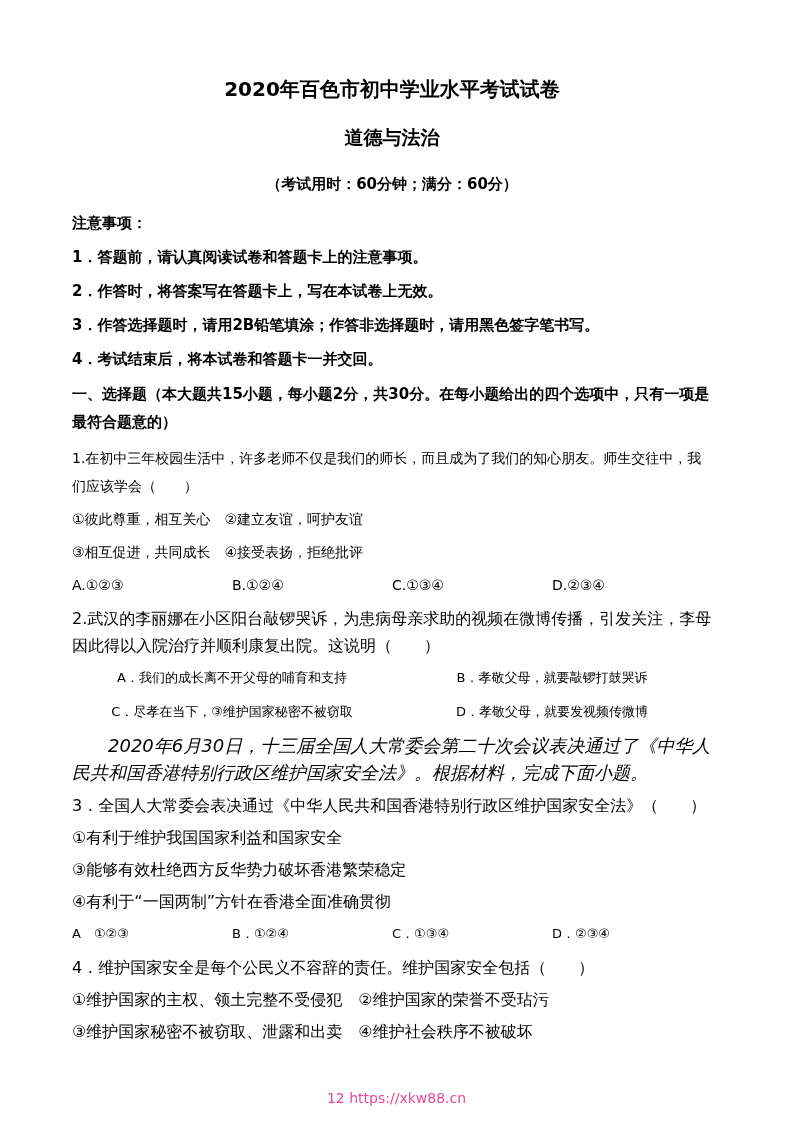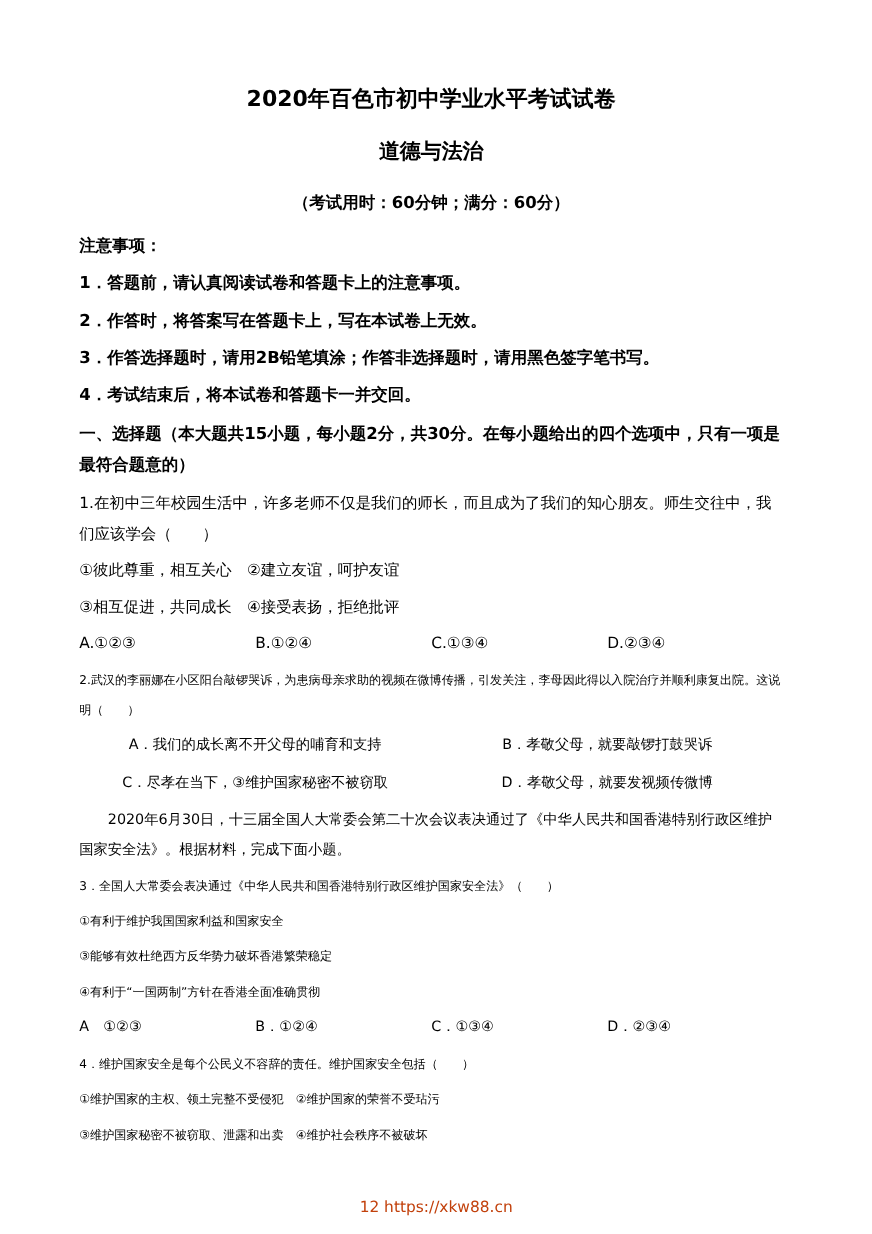--- a/index.html
+++ b/index.html
@@ -44,46 +44,47 @@
     font-weight: bold;
     line-height: 28px;
     margin-bottom: 8px;
   }
   .q-text {
     font-size: 14px;
     line-height: 28px;
     margin-bottom: 5px;
   }
   .q-text.small {
-    font-size: 11px;
+    font-size: 16px;
     line-height: 27px;
   }
   .material {
-    font-size: 13px;
+    font-size: 18px;
     line-height: 27px;
     text-indent: 2em;
     margin-bottom: 6px;
+    font-style: italic;
   }
   .opt-row {
     display: flex;
     font-size: 14px;
     line-height: 28px;
     margin-bottom: 6px;
   }
   .opt-row.cols4 > span { flex: 0 0 25%; text-align: left; }
   .opt-row.cols2 > span { flex: 0 0 50%; text-align: center; }
   .opt-row.small { font-size: 13px; }
   .footer {
     position: absolute;
     left: 0;
     bottom: 32px;
     width: 100%;
     text-align: center;
     font-size: 14px;
-    color: #c2410c;
+    color: #ec4899;
   }
 </style>
 </head>
 <body>
 
 <div class="page">
 
   <h1 class="title">2020年百色市初中学业水平考试试卷</h1>
   <h2 class="subject">道德与法治</h2>
   <div class="exam-info">（考试用时：60分钟；满分：60分）</div>

